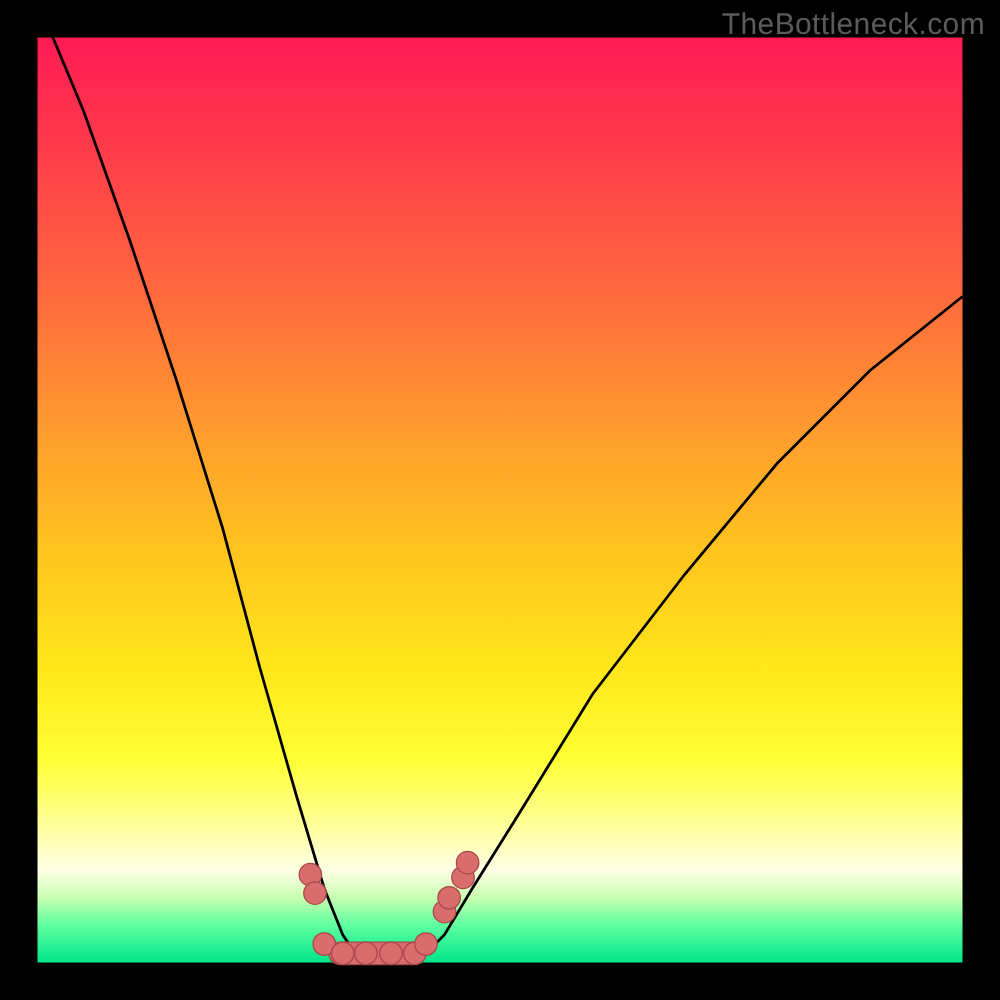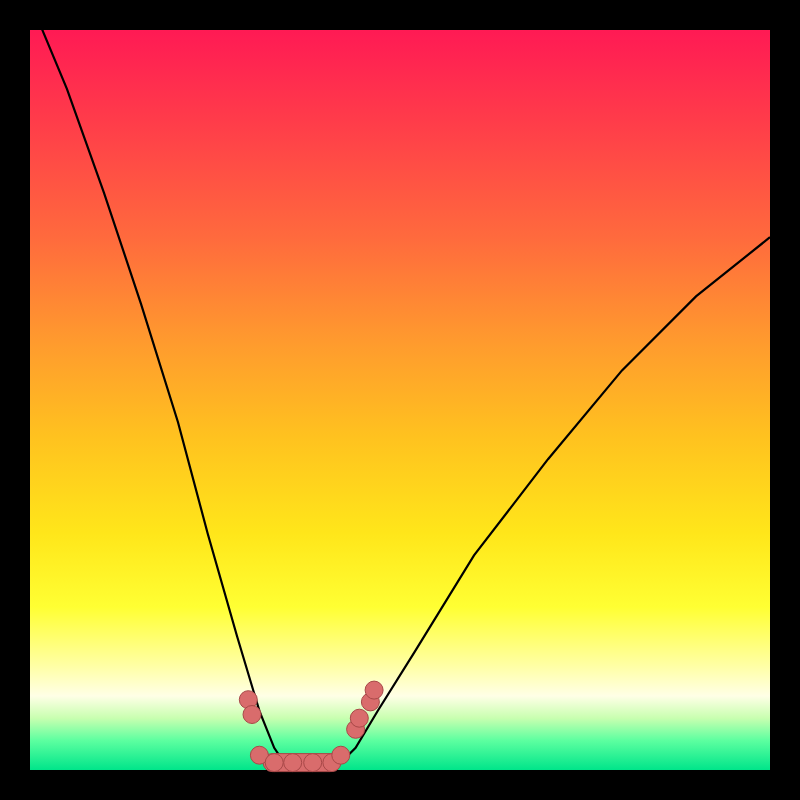--- a/index.html
+++ b/index.html
@@ -58,20 +58,21 @@
     top: 0;
     width: 740px;
     height: 740px;
     overflow: visible;
   }
 </style>
 </head>
 <body>
 
 <div class="frame">
+  <div class="watermark">TheBottleneck.com</div>
 
   <div class="plot">
     <svg class="curve" viewBox="0 0 740 740" preserveAspectRatio="none">
       <g>
         <path id="curve-path" fill="none" stroke="#000000" stroke-width="2.2" d="M0.0 -29.6 L37.0 59.2 L74.0 162.8 L111.0 273.8 L148.0 392.2 L177.6 503.2 L207.2 606.8 L229.4 680.8 L244.2 717.8 L259.0 740.0 L281.2 740.0 L303.4 740.0 L325.6 717.8 L347.8 680.8 L384.8 621.6 L444.0 525.4 L518.0 429.2 L592.0 340.4 L666.0 266.4 L740.0 207.2"></path>
       </g>
       <g id="marker-layer">
           <rect x="233.1" y="723.6" width="76.2" height="18" rx="9" fill="#d96c6c" stroke="#a84848" stroke-width="1"></rect>
           <circle cx="218.3" cy="669.7" r="9" fill="#d96c6c" stroke="#a84848" stroke-width="1"></circle>
           <circle cx="222.0" cy="684.5" r="9" fill="#d96c6c" stroke="#a84848" stroke-width="1"></circle>

